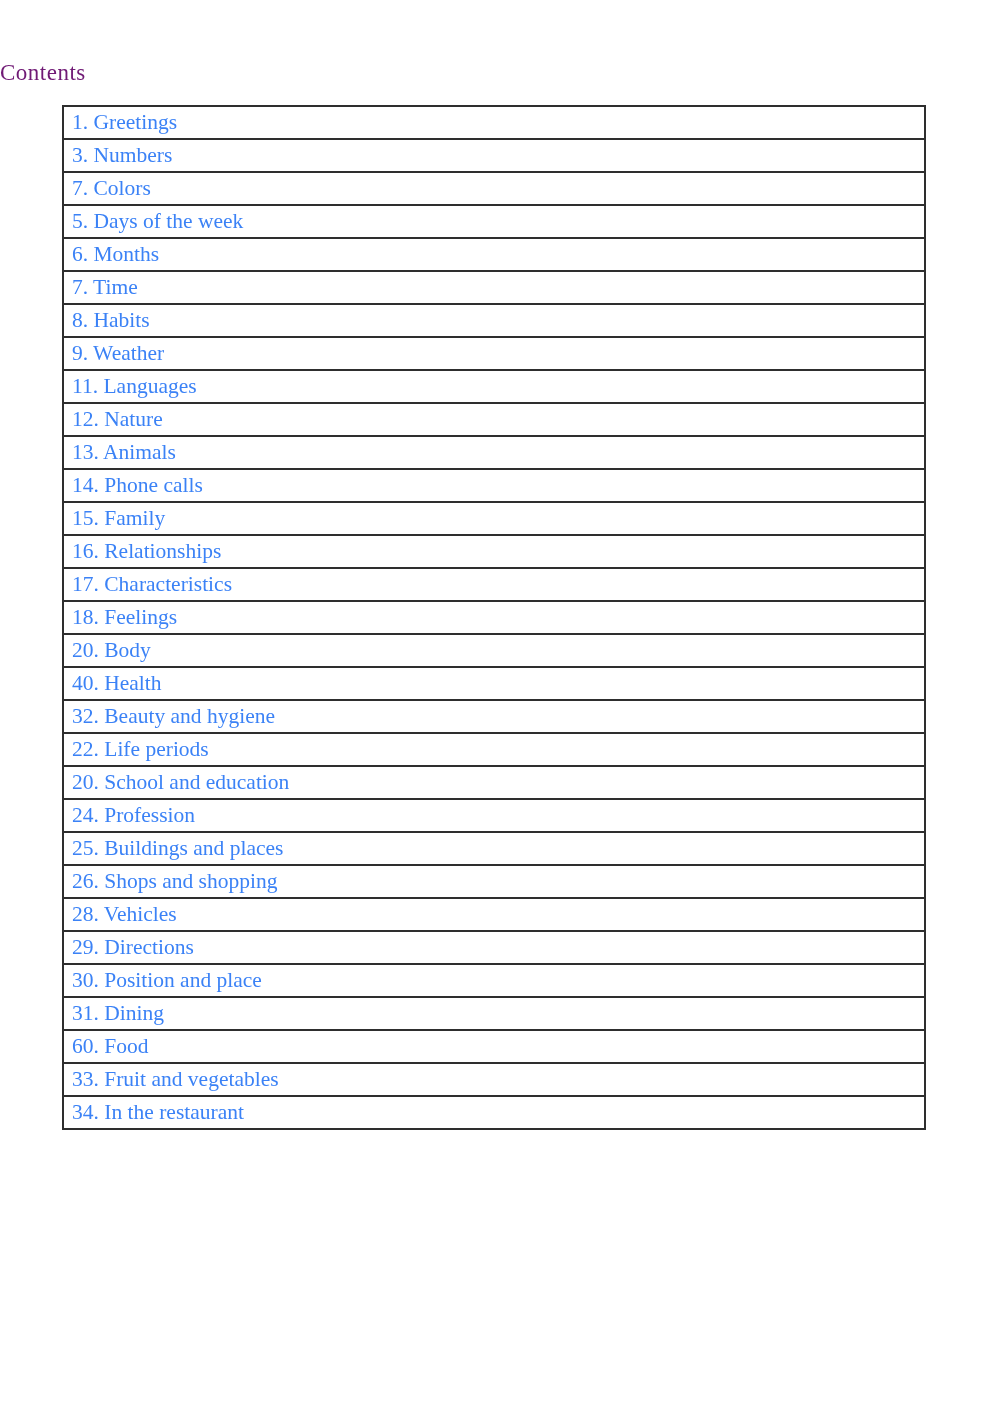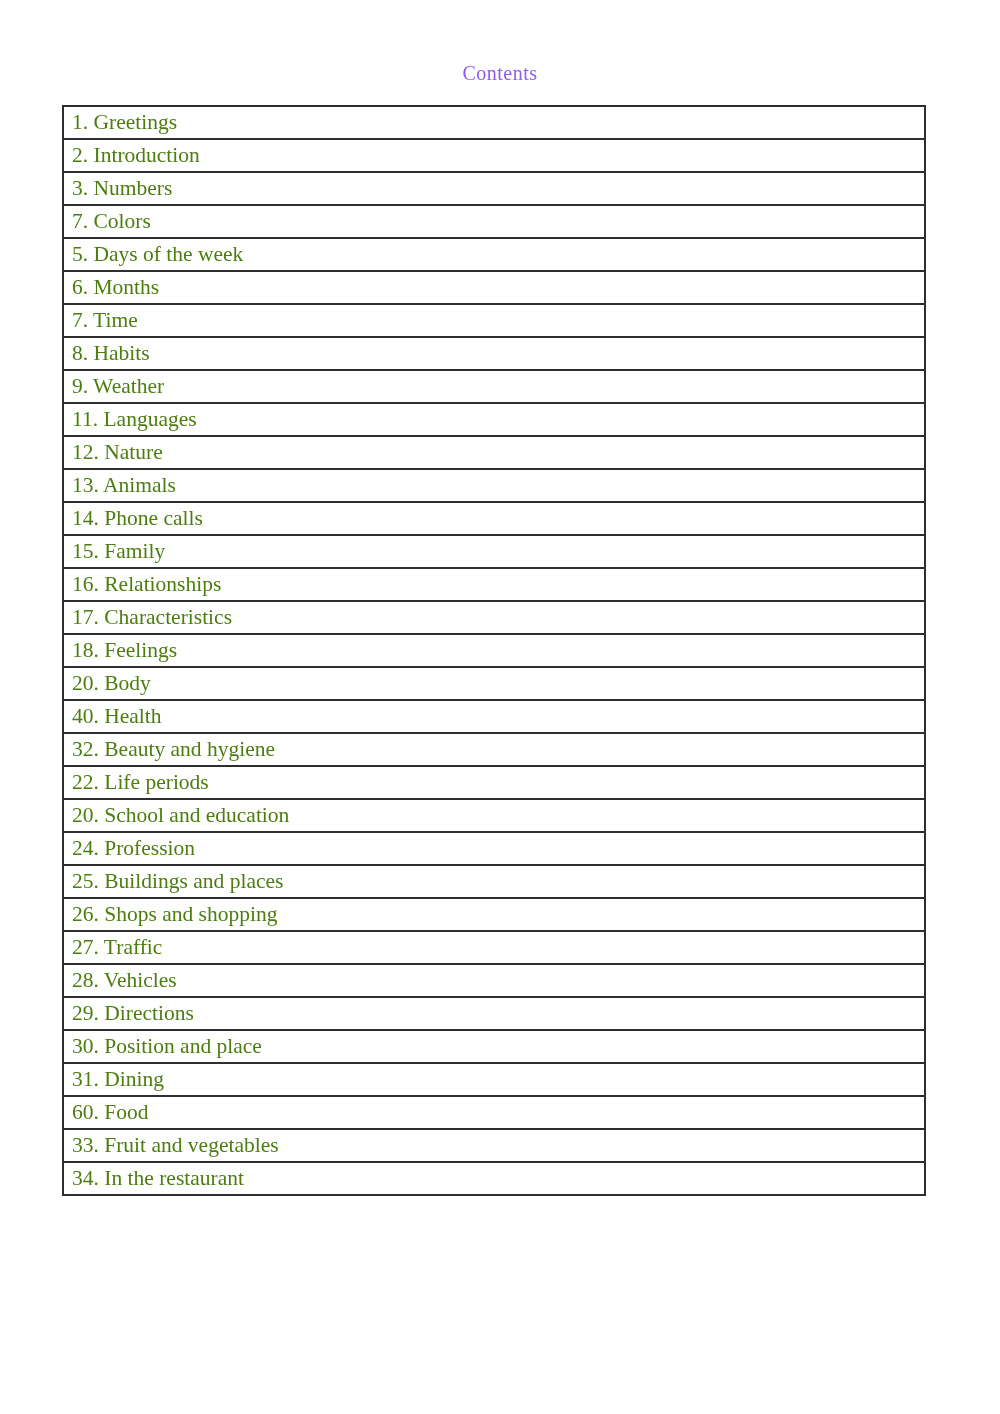--- a/index.html
+++ b/index.html
@@ -10,58 +10,54 @@
   body {
     width: 1000px;
     height: 1414px;
     position: relative;
     font-family: "Liberation Serif", serif;
     color: #1c1c1c;
   }
   .page-title {
     margin: 0;
     padding-top: 57px;
-    text-align: center;
-    font-size: 20px;
+    font-size: 23px;
     font-weight: normal;
     line-height: 32px;
     letter-spacing: 0.5px;
-    color: #8b5cf6;
+    color: #701a75;
   }
   .contents-table {
     border-collapse: collapse;
     margin: 16px 0 0 62px;
     width: 864px;
     table-layout: fixed;
   }
   .contents-table td {
     border: 2px solid #2e2e2e;
     height: 31px;
     padding: 0 6px 0 8px;
     font-size: 21.5px;
     line-height: 31px;
     vertical-align: middle;
     white-space: nowrap;
     overflow: hidden;
-    color: #4d7c0f;
+    color: #3b82f6;
   }
 </style>
 </head>
 <body>
 
 <div class="page">
   <h1 class="page-title">Contents</h1>
 
   <table class="contents-table">
     <tbody id="toc-body">
         <tr>
           <td>1. Greetings</td>
-        </tr>
-        <tr>
-          <td>2. Introduction</td>
         </tr>
         <tr>
           <td>3. Numbers</td>
         </tr>
         <tr>
           <td>7. Colors</td>
         </tr>
         <tr>
           <td>5. Days of the week</td>
         </tr>
@@ -119,23 +115,20 @@
         <tr>
           <td>24. Profession</td>
         </tr>
         <tr>
           <td>25. Buildings and places</td>
         </tr>
         <tr>
           <td>26. Shops and shopping</td>
         </tr>
         <tr>
-          <td>27. Traffic</td>
-        </tr>
-        <tr>
           <td>28. Vehicles</td>
         </tr>
         <tr>
           <td>29. Directions</td>
         </tr>
         <tr>
           <td>30. Position and place</td>
         </tr>
         <tr>
           <td>31. Dining</td>

